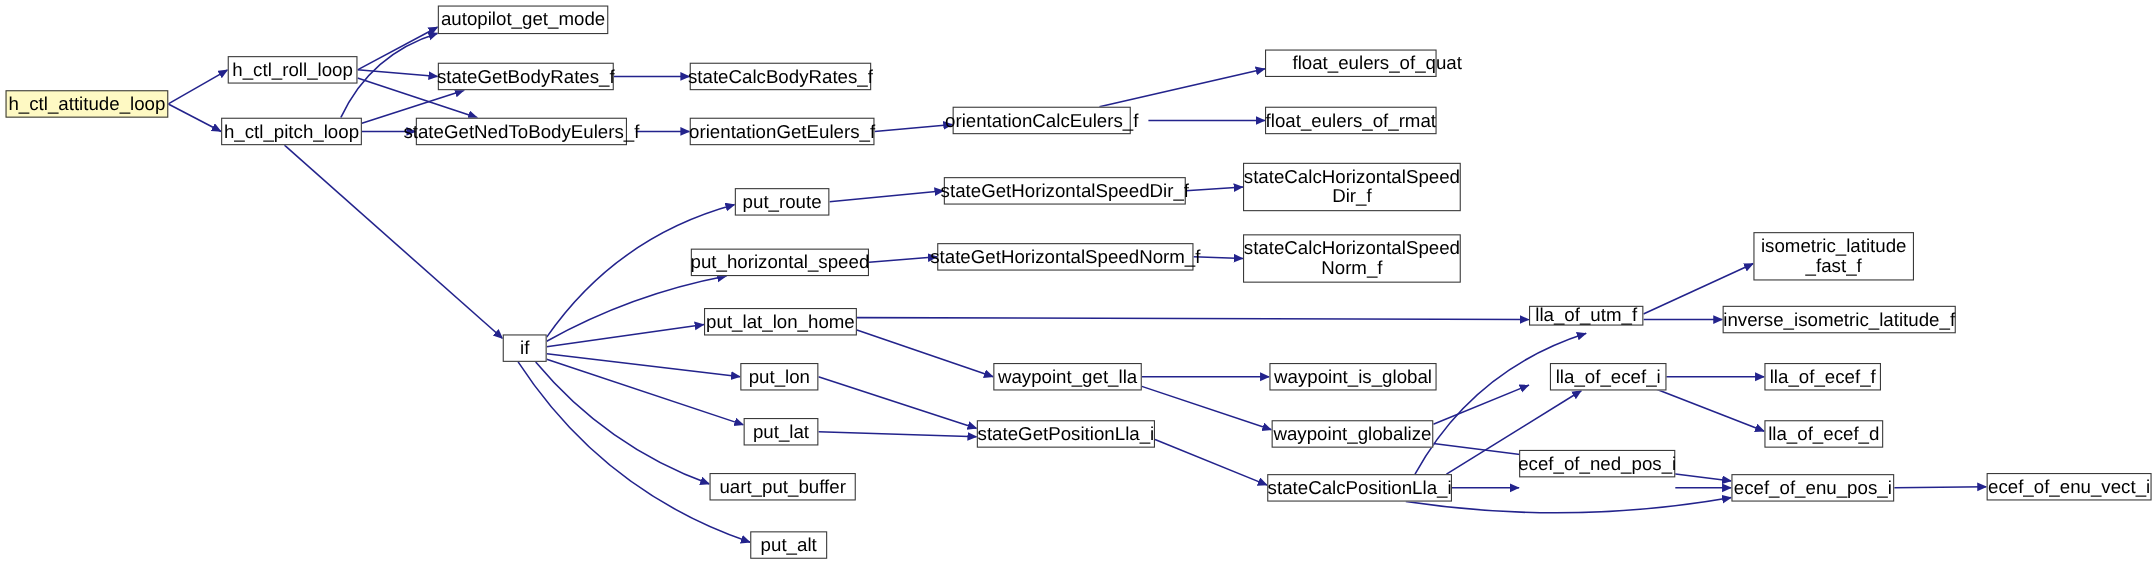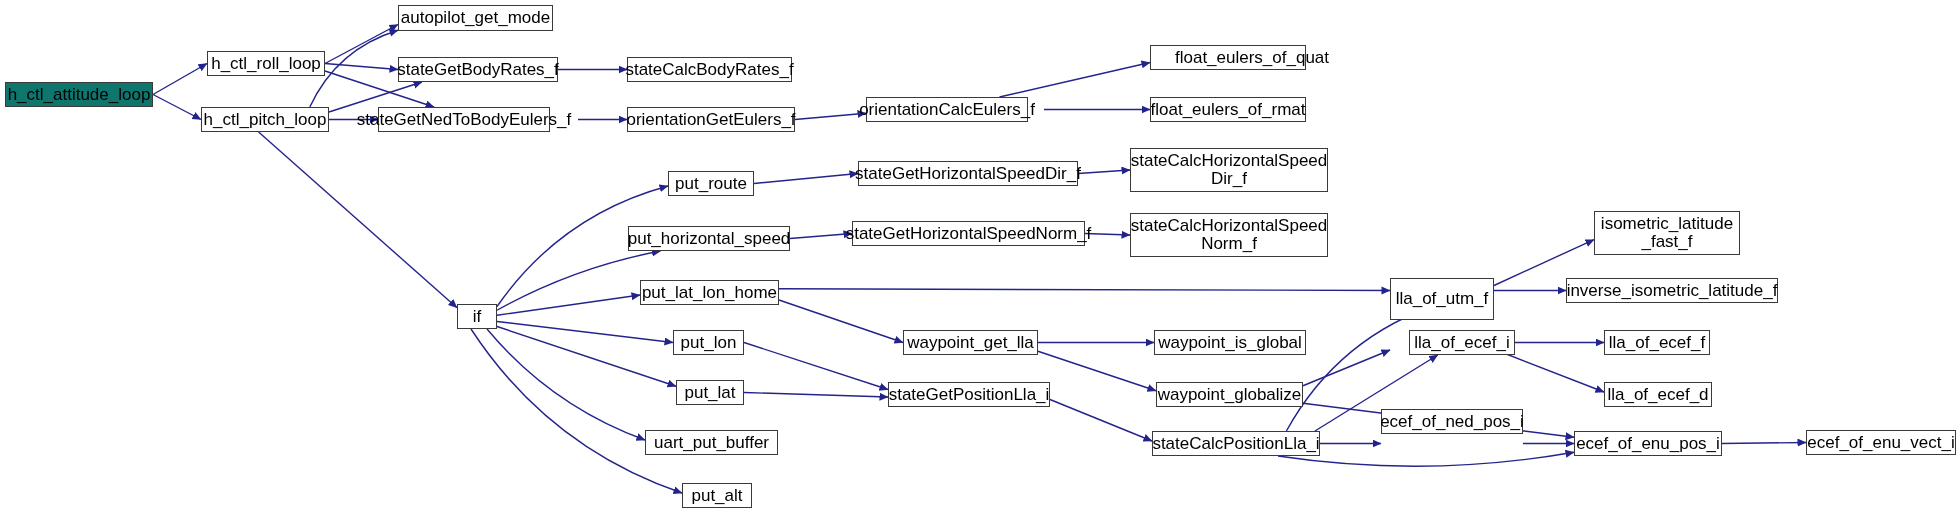--- a/index.html
+++ b/index.html
@@ -31,21 +31,21 @@
     line-height: 18px;
     display: flex;
     align-items: center;
     justify-content: center;
     text-align: center;
     white-space: pre-line;
     z-index: 2;
     cursor: pointer;
   }
   .node.root {
-    background: #0f766e;
+    background: #fef9c3;
     cursor: default;
   }
 </style>
 </head>
 <body>
 
 <div id="graph-canvas">
   <svg id="edges-layer" xmlns="http://www.w3.org/2000/svg" width="1959" height="513" viewBox="0 0 1959 513">
       <defs>
         <marker id="arrow" markerWidth="10" markerHeight="9" refX="8.5" refY="4" orient="auto" markerUnits="userSpaceOnUse">
@@ -96,21 +96,21 @@
       <path d="M1494,290.5 L1566,290.5" fill="none" stroke="#23238c" stroke-width="1.4" marker-end="url(#arrow)"></path>
       <path d="M1496,342.5 L1604,342.5" fill="none" stroke="#23238c" stroke-width="1.4" marker-end="url(#arrow)"></path>
       <path d="M1496,350 L1604,392" fill="none" stroke="#23238c" stroke-width="1.4" marker-end="url(#arrow)"></path>
     </svg>
 <div class="node root" style="left: 5px; top: 82px; width: 148px; height: 25px;">h_ctl_attitude_loop</div>
     <div class="node" style="left: 207px; top: 51px; width: 118px; height: 25px;">h_ctl_roll_loop</div>
     <div class="node" style="left: 201px; top: 107px; width: 128px; height: 25px;">h_ctl_pitch_loop</div>
     <div class="node" style="left: 398px; top: 5px; width: 155px; height: 26px;">autopilot_get_mode</div>
     <div class="node" style="left: 398px; top: 57px; width: 160px; height: 25px;">stateGetBodyRates_f</div>
     <div class="node" style="left: 627px; top: 57px; width: 165px; height: 25px;">stateCalcBodyRates_f</div>
-    <div class="node" style="left: 378px; top: 107px; width: 172px; height: 25px;">stateGetNedToBodyEulers_f</div>
+    <div class="node" style="left: 378px; top: 107px; width: 192px; height: 25px;">stateGetNedToBodyEulers_f</div>
     <div class="node" style="left: 627px; top: 107px; width: 168px; height: 25px;">orientationGetEulers_f</div>
     <div class="node" style="left: 866px; top: 97px; width: 162px; height: 25px;">orientationCalcEulers_f</div>
     <div class="node" style="left: 1150px; top: 45px; width: 156px; height: 25px; padding-left: 48px;">float_eulers_of_quat</div>
     <div class="node" style="left: 1150px; top: 97px; width: 156px; height: 25px;">float_eulers_of_rmat</div>
     <div class="node" style="left: 668px; top: 171px; width: 86px; height: 25px;">put_route</div>
     <div class="node" style="left: 858px; top: 161px; width: 220px; height: 25px;">stateGetHorizontalSpeedDir_f</div>
     <div class="node" style="left: 1130px; top: 148px; width: 198px; height: 44px;">stateCalcHorizontalSpeed
 Dir_f</div>
     <div class="node" style="left: 628px; top: 226px; width: 162px; height: 25px;">put_horizontal_speed</div>
     <div class="node" style="left: 852px; top: 221px; width: 233px; height: 25px;">stateGetHorizontalSpeedNorm_f</div>
@@ -121,21 +121,21 @@
     <div class="node" style="left: 673px; top: 330px; width: 71px; height: 25px;">put_lon</div>
     <div class="node" style="left: 676px; top: 380px; width: 68px; height: 25px;">put_lat</div>
     <div class="node" style="left: 645px; top: 430px; width: 133px; height: 25px;">uart_put_buffer</div>
     <div class="node" style="left: 682px; top: 483px; width: 70px; height: 25px;">put_alt</div>
     <div class="node" style="left: 903px; top: 330px; width: 135px; height: 25px;">waypoint_get_lla</div>
     <div class="node" style="left: 1154px; top: 330px; width: 152px; height: 25px;">waypoint_is_global</div>
     <div class="node" style="left: 1156px; top: 382px; width: 147px; height: 25px;">waypoint_globalize</div>
     <div class="node" style="left: 888px; top: 382px; width: 162px; height: 25px;">stateGetPositionLla_i</div>
     <div class="node" style="left: 1152px; top: 431px; width: 168px; height: 25px;">stateCalcPositionLla_i</div>
     <div class="node" style="left: 1381px; top: 409px; width: 142px; height: 25px;">ecef_of_ned_pos_i</div>
-    <div class="node" style="left: 1390px; top: 278px; width: 104px; height: 42px;">lla_of_utm_f</div>
+    <div class="node" style="left: 1390px; top: 278px; width: 104px; height: 18px;">lla_of_utm_f</div>
     <div class="node" style="left: 1594px; top: 211px; width: 146px; height: 44px;">isometric_latitude
 _fast_f</div>
     <div class="node" style="left: 1566px; top: 278px; width: 212px; height: 25px;">inverse_isometric_latitude_f</div>
     <div class="node" style="left: 1390px; top: 330px; width: 106px; height: 25px; margin-left: 19px;">lla_of_ecef_i</div>
     <div class="node" style="left: 1604px; top: 330px; width: 106px; height: 25px;">lla_of_ecef_f</div>
     <div class="node" style="left: 1604px; top: 382px; width: 108px; height: 25px;">lla_of_ecef_d</div>
     <div class="node" style="left: 1574px; top: 431px; width: 148px; height: 25px;">ecef_of_enu_pos_i</div>
     <div class="node" style="left: 1806px; top: 430px; width: 150px; height: 25px;">ecef_of_enu_vect_i</div>
   </div>
 

